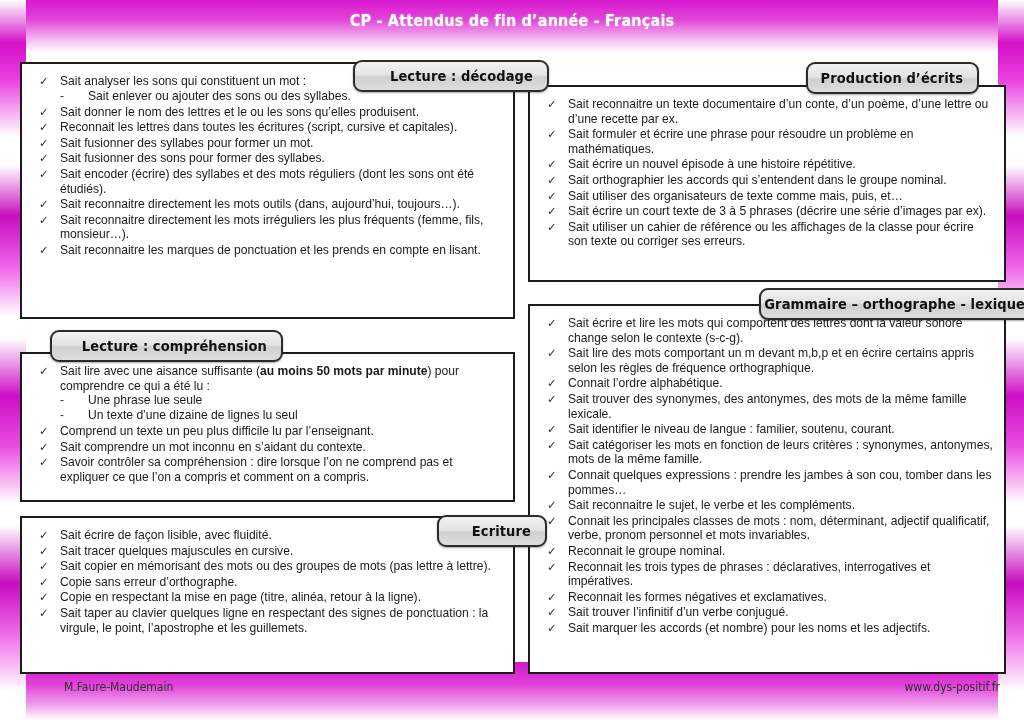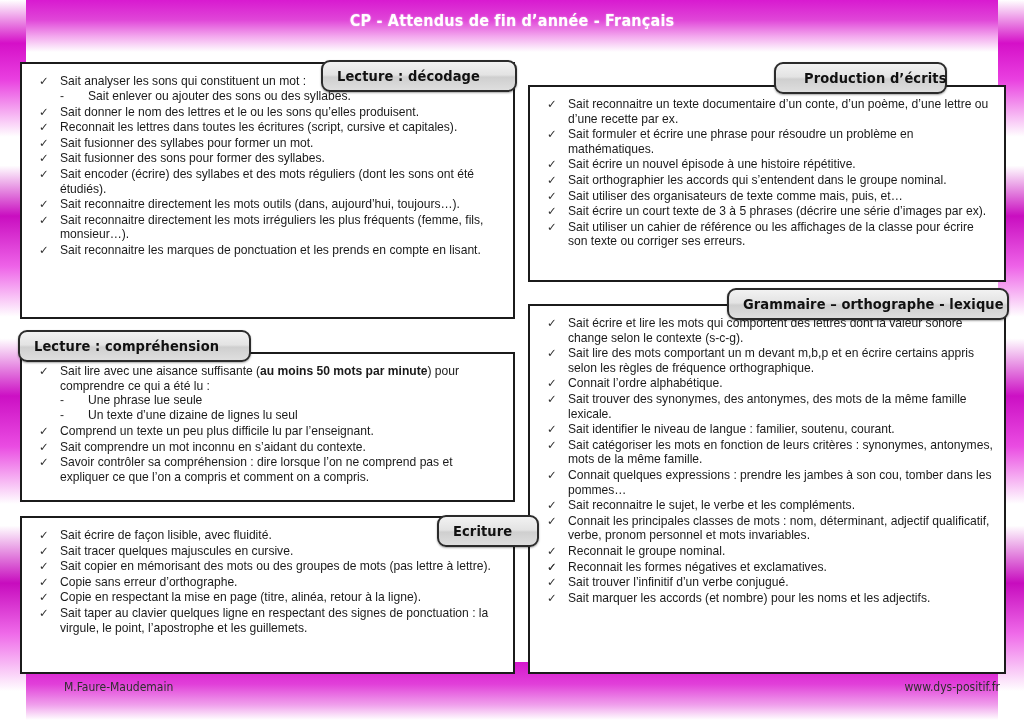--- a/index.html
+++ b/index.html
@@ -76,29 +76,30 @@
   .box-inner {
     padding: 10px 8px 6px 8px;
   }
 
   
   .tab {
     position: absolute;
     box-sizing: border-box;
     display: flex;
     align-items: center;
-    justify-content: flex-start;
+    justify-content: flex-end;
     height: 32px;
     padding: 0 14px;
     border: 2px solid #2b2b2b;
     border-radius: 9px;
     background: linear-gradient(to bottom, #f2f2f2 0%, #e3e3e3 46%, #cfcfcf 54%, #dedede 100%);
     box-shadow: 0 1px 2px rgba(0,0,0,0.35);
     z-index: 6;
     white-space: nowrap;
+    margin-left: 32px;
   }
   .tab-label {
     font-family: "DejaVu Sans Condensed", "Liberation Sans Narrow", "Liberation Sans", sans-serif;
     font-size: 14.5px;
     font-weight: bold;
     color: #111111;
     letter-spacing: 0.1px;
   }
 
   
@@ -147,21 +148,21 @@
   .strong { font-weight: bold; }
 
   
   #box-decodage        { left: 20px;  top: 62px;  width: 495px; height: 257px; }
   #tab-decodage        { left: 321px; top: 60px;  width: 196px; }
 
   #box-comprehension   { left: 20px;  top: 352px; width: 495px; height: 150px; }
   #tab-comprehension   { left: 18px;  top: 330px; width: 233px; }
 
   #box-ecriture        { left: 20px;  top: 516px; width: 495px; height: 158px; }
-  #tab-ecriture        { left: 437px; top: 515px; width: 102px; }
+  #tab-ecriture        { left: 405px; top: 515px; width: 110px; }
 
   #box-production      { left: 528px; top: 85px;  width: 478px; height: 197px; }
   #tab-production      { left: 774px; top: 62px;  width: 173px; padding-left: 28px; }
 
   #box-grammaire       { left: 528px; top: 304px; width: 478px; height: 370px; }
   #tab-grammaire       { left: 727px; top: 288px; width: 282px; }
 
   
   #footer {
     position: absolute;
@@ -268,21 +269,21 @@
           <li><span class="mark">✓</span><span>Sait écrire et lire les mots qui comportent des lettres dont la valeur sonore change selon le contexte (s-c-g).</span></li>
           <li><span class="mark">✓</span><span>Sait lire des mots comportant un m devant m,b,p et en écrire certains appris selon les règles de fréquence orthographique.</span></li>
           <li><span class="mark">✓</span><span>Connait l’ordre alphabétique.</span></li>
           <li><span class="mark">✓</span><span>Sait trouver des synonymes, des antonymes, des mots de la même famille lexicale.</span></li>
           <li><span class="mark">✓</span><span>Sait identifier le niveau de langue : familier, soutenu, courant.</span></li>
           <li><span class="mark">✓</span><span>Sait catégoriser les mots en fonction de leurs critères : synonymes, antonymes, mots de la même famille.</span></li>
           <li><span class="mark">✓</span><span>Connait quelques expressions : prendre les jambes à son cou, tomber dans les pommes…</span></li>
           <li><span class="mark">✓</span><span>Sait reconnaitre le sujet, le verbe et les compléments.</span></li>
           <li><span class="mark">✓</span><span>Connait les principales classes de mots : nom, déterminant, adjectif qualificatif, verbe, pronom personnel et mots invariables.</span></li>
           <li><span class="mark">✓</span><span>Reconnait le groupe nominal.</span></li>
-          <li><span class="mark">✓</span></li>
+          <li><span class="mark">✓</span><span>Reconnait les trois types de phrases : déclaratives, interrogatives et impératives.</span></li>
           <li><span class="mark">✓</span><span>Reconnait les formes négatives et exclamatives.</span></li>
           <li><span class="mark">✓</span><span>Sait trouver l’infinitif d’un verbe conjugué.</span></li>
           <li><span class="mark">✓</span><span>Sait marquer les accords (et nombre) pour les noms et les adjectifs.</span></li>
         </ul>
     </div>
   </div>
   <div class="tab" id="tab-grammaire">
     <span class="tab-label">Grammaire – orthographe - lexique</span>
   </div>
 

